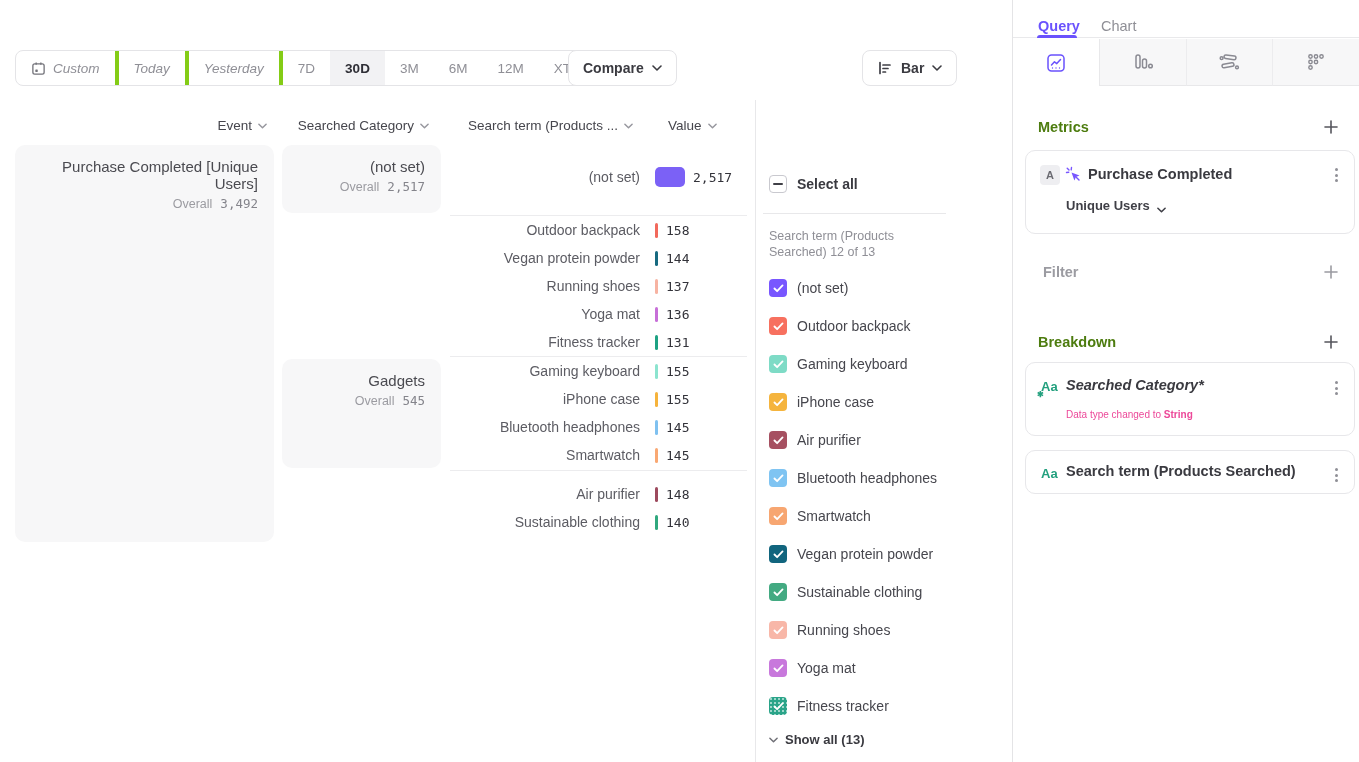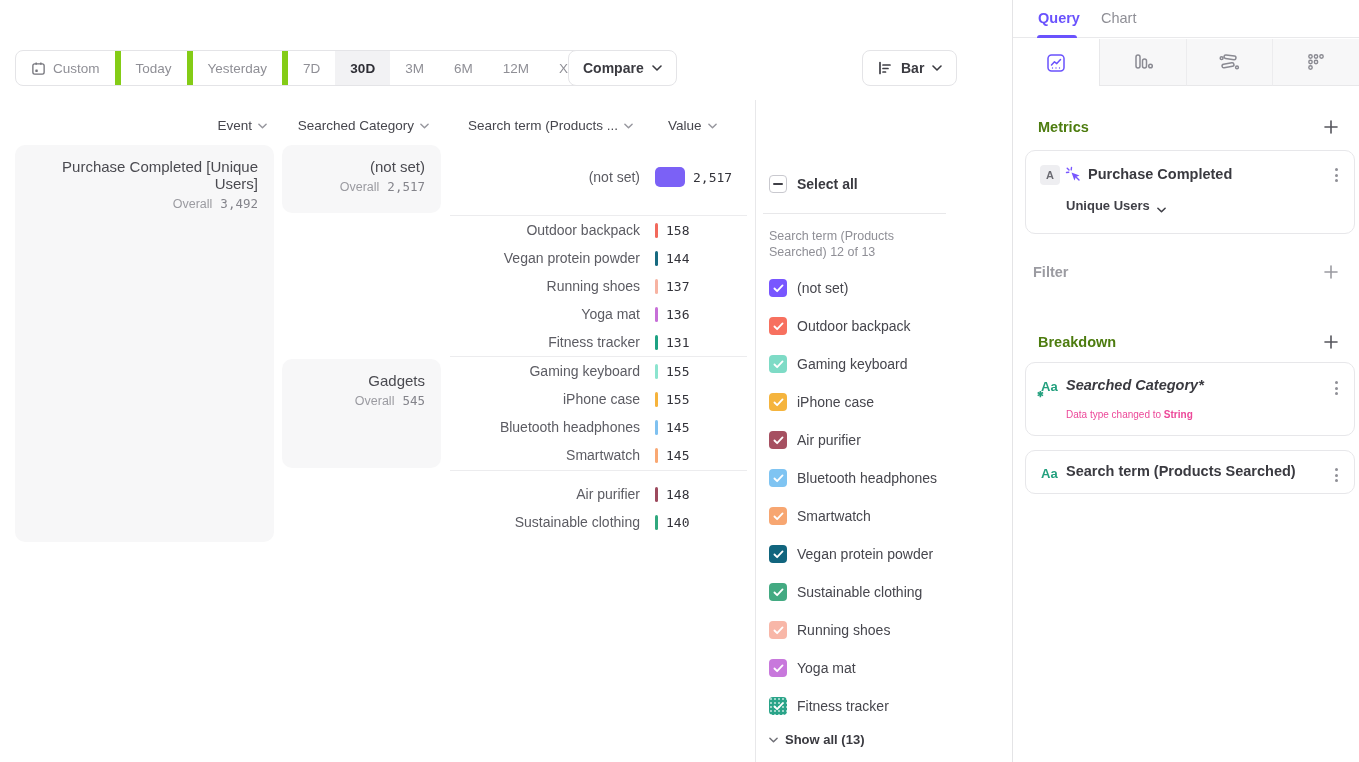--- a/index.html
+++ b/index.html
@@ -5,21 +5,21 @@
   * { margin:0; padding:0; box-sizing:border-box; }
   html,body { background:#fff; }
   body { font-family:"Liberation Sans", sans-serif; color:#3f3f46; }
   .screen { position:relative; width:1359px; height:762px; background:#fff; overflow:hidden; }
   .abs { position:absolute; }
 
   
   .datebar { position:absolute; left:15px; top:50px; height:36px; display:flex; align-items:stretch;
              border:1px solid #e4e4e7; border-radius:8px; background:#fff; overflow:hidden; }
   .datebar .seg { display:flex; align-items:center; gap:7px; padding:0 15px; font-size:13.5px; color:#8f8f96; cursor:pointer; white-space:nowrap; }
-  .datebar .seg.divider { border-right:6px solid #84cc16; }
+  .datebar .seg.divider { border-right:4px solid #84cc16;font-style:italic; }
   .datebar .seg.selected { background:#f2f2f4; color:#2f2f36; font-weight:700; }
   .btn { position:absolute; top:50px; height:36px; display:flex; align-items:center; gap:8px; padding:0 14px;
          border:1px solid #e4e4e7; border-radius:8px; background:#fff; font-size:14px; font-weight:600; color:#3a3a40; cursor:pointer; }
   .chev { display:inline-block; }
 
   
   .colhead { position:absolute; top:117px; height:17px; display:flex; align-items:center; gap:6px;
              font-size:13.5px; font-weight:500; color:#46464d; }
   .colhead.right { justify-content:flex-end; }
 
@@ -55,21 +55,21 @@
   .litem { position:absolute; left:769px; height:38px; display:flex; align-items:center; gap:10px; cursor:pointer; }
   .cb { width:18px; height:18px; border-radius:4px; display:flex; align-items:center; justify-content:center; flex:none; }
   .cb.dots { background-image:radial-gradient(rgba(255,255,255,0.55) 1px, transparent 1.4px); background-size:4px 4px; }
   .llabel { font-size:14px; color:#46464d; }
   .showall { position:absolute; left:769px; top:732px; display:flex; align-items:center; gap:7px; cursor:pointer;
              font-size:13px; font-weight:700; color:#3a3a40; }
 
   
   .qpanel { position:absolute; left:1012px; top:0; width:347px; height:762px; border-left:1px solid #e4e4e6; background:#fff; }
   .qtabs { position:relative; height:38px; border-bottom:1px solid #e9e9eb; }
-  .qtab { position:absolute; top:10px; font-size:14.5px; cursor:pointer; }
+  .qtab { position:absolute; top:18px; font-size:14.5px; cursor:pointer; }
   .qtab.active { color:#6a52fd; font-weight:700; }
   .qtab.inactive { color:#8f8f96; font-weight:500; }
   .qunderline { position:absolute; left:24px; top:35px; width:40px; height:3px; background:#6a52fd; border-radius:3px 3px 0 0; }
   .icontabs { position:absolute; top:39px; left:0; width:100%; height:47px; display:flex; }
   .itab { flex:1; display:flex; align-items:center; justify-content:center; cursor:pointer; }
   .itab.active { background:#fff; border-right:1px solid #e8e8ea; }
   .itab.rest { background:#f7f7f8; border-bottom:1px solid #e8e8ea; }
   .itab.mid { border-right:1px solid #ececee; }
   .sectionlabel { position:absolute; font-size:14.5px; font-weight:700; color:#4d7c0f; }
   .sectionlabel.dim { color:#9b9ba1; }
@@ -429,21 +429,21 @@
           <i></i>
         </span>
       <span class="measure">
         <span>Unique Users</span>
         <svg width="9" height="6" viewBox="0 0 10 6" fill="none" stroke="#3f3f46" stroke-width="1.7" stroke-linecap="round" stroke-linejoin="round">
             <polyline points="1,1 5,5 9,1"></polyline>
           </svg>
       </span>
     </div>
 
-    <div class="sectionlabel dim" style="left:20px; top:264px;">Filter</div>
+    <div class="sectionlabel dim" style="left:30px; top:264px;">Filter</div>
     <svg class="plusbtn" style="top:264px" viewBox="0 0 16 16" fill="none" stroke="#9b9ba1" stroke-width="1.6" stroke-linecap="round">
         <line x1="8" y1="2" x2="8" y2="14"></line>
         <line x1="2" y1="8" x2="14" y2="8"></line>
       </svg>
 
     <div class="sectionlabel" style="left:25px; top:334px;">Breakdown</div>
     <svg class="plusbtn" style="top:334px" viewBox="0 0 16 16" fill="none" stroke="#55555c" stroke-width="1.6" stroke-linecap="round">
         <line x1="8" y1="2" x2="8" y2="14"></line>
         <line x1="2" y1="8" x2="14" y2="8"></line>
       </svg>

